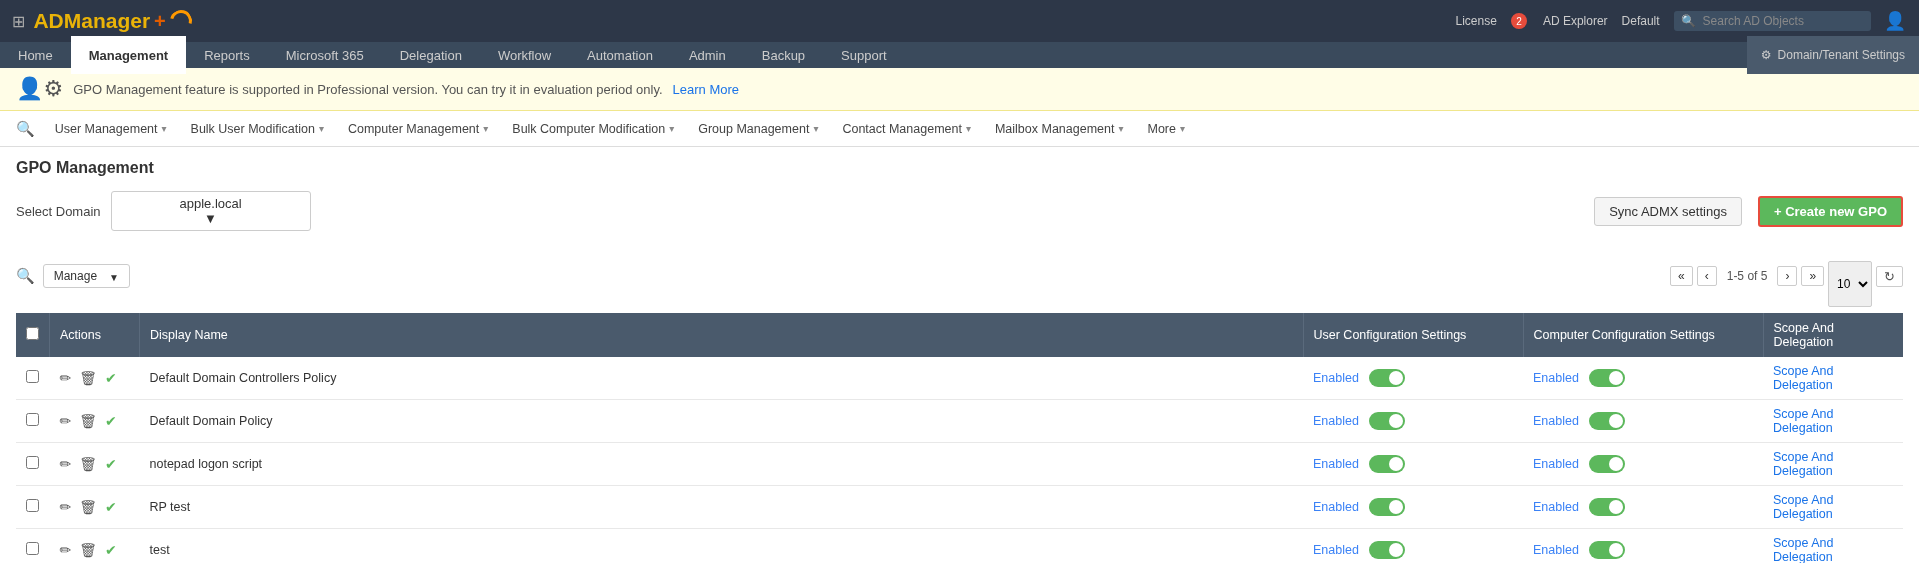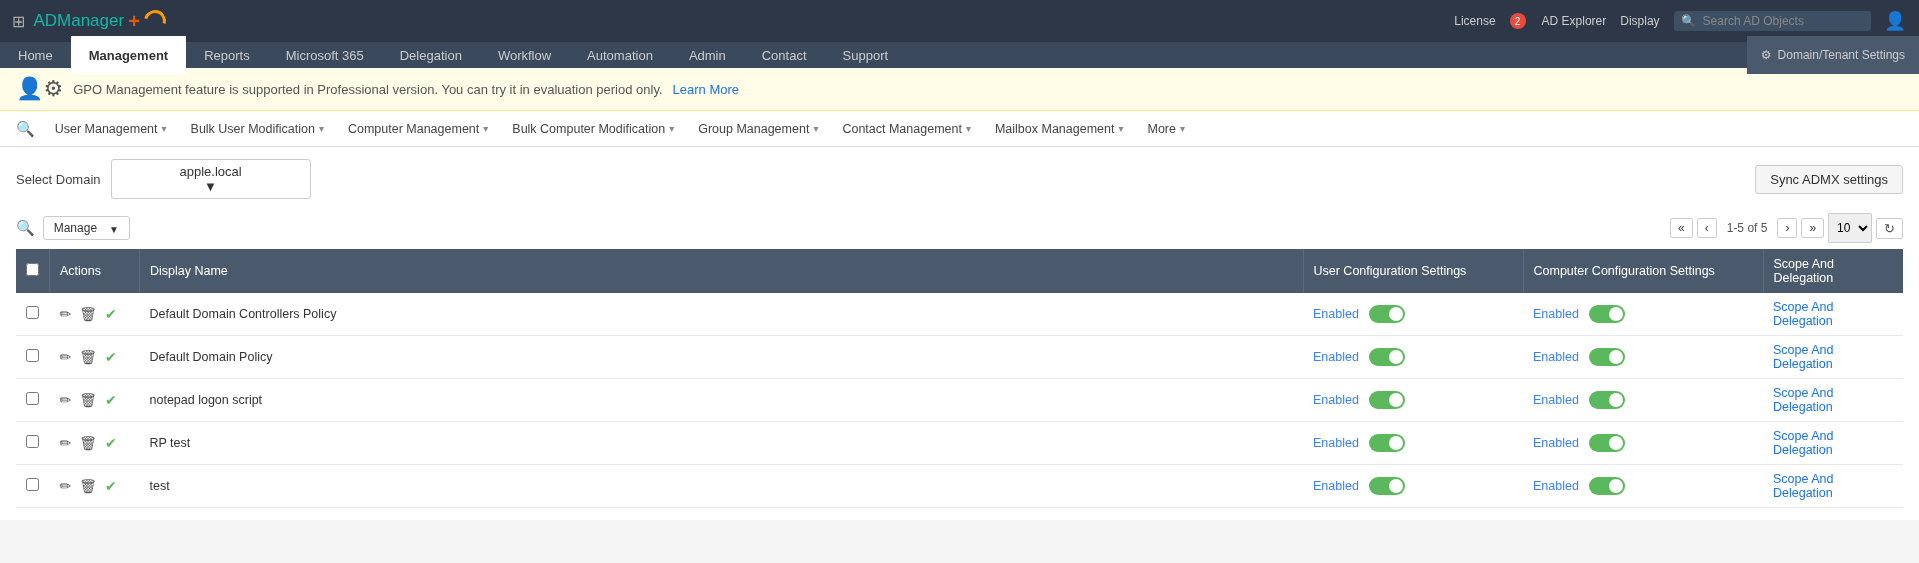--- a/index.html
+++ b/index.html
@@ -10,21 +10,21 @@
       background: #2d3748;
       display: flex;
       align-items: center;
       height: 42px;
       padding: 0 12px;
       justify-content: space-between;
     }
     .top-bar-left { display: flex; align-items: center; gap: 8px; }
     .grid-icon { color: #aaa; font-size: 16px; cursor: pointer; }
     .brand { display: flex; align-items: center; gap: 4px; }
-    .brand-text { color: #14b8a6; font-size: 17px; font-weight: normal; }
+    .brand-text { color: #eab308; font-size: 21px; font-weight: bold; }
     .brand-plus { color: #e05c00; font-size: 20px; font-weight: bold; }
     .brand-arc {
       width: 22px; height: 22px;
       border: 3px solid transparent;
       border-top-color: #f90;
       border-right-color: #f90;
       border-radius: 50%;
       display: inline-block;
       transform: rotate(-30deg);
     }
@@ -129,21 +129,21 @@
       border-radius: 3px; cursor: pointer; font-size: 12px; color: #333;
       display: flex; align-items: flex-end; gap: 12px;
     }
     .toolbar-right { display: flex; align-items: center; gap: 4px; font-size: 12px; color: #555; }
     .pager-btn {
       background: none; border: 1px solid #ccc; padding: 2px 7px;
       border-radius: 2px; cursor: pointer; font-size: 12px; color: #333;
     }
     .pager-info { padding: 0 6px; }
     .pager-select {
-      border: 1px solid #ccc; padding: 6px 4px; border-radius: 2px; font-size: 12px;
+      border: 1px solid #ccc; padding: 14px 4px; border-radius: 2px; font-size: 12px; margin-top: 16px;
     }
     .refresh-btn {
       background: none; border: 1px solid #ccc; padding: 2px 7px;
       border-radius: 2px; cursor: pointer; font-size: 13px; color: #555;
     }
 
     
     .gpo-table { width: 100%; border-collapse: collapse; font-size: 12.5px; }
     .gpo-table thead tr { background: #4a5a6c; color: #fff; }
     .gpo-table thead th {
@@ -196,40 +196,40 @@
       <span class="brand-plus">+</span>
       <span class="brand-arc"></span>
     </div>
   </div>
   <div class="top-bar-right">
     <span class="top-right-link">License</span>
     <span>
       <span class="notif-badge">2</span>
     </span>
     <span class="top-right-link">AD Explorer</span>
-    <span class="top-right-link">Display</span>
+    <span class="top-right-link">Default</span>
     <div class="search-box">
       <span style="color:#888;font-size:12px;">🔍</span>
       <input type="text" placeholder="Search AD Objects" style="">
     </div>
     <span class="user-icon">👤</span>
   </div>
 </div>
 
 <div class="nav-bar">
   <div style="display:flex;align-items:center;">
     <div class="nav-item">Home</div>
     <div class="nav-item active">Management</div>
     <div class="nav-item">Reports</div>
     <div class="nav-item">Microsoft 365</div>
     <div class="nav-item">Delegation</div>
     <div class="nav-item">Workflow</div>
     <div class="nav-item">Automation</div>
     <div class="nav-item">Admin</div>
-    <div class="nav-item">Contact</div>
+    <div class="nav-item">Backup</div>
     <div class="nav-item">Support</div>
   </div>
   <div class="nav-right">
     <button class="domain-settings-btn">
       <span>⚙</span>
       <span>Domain/Tenant Settings</span>
     </button>
   </div>
 </div>
 
@@ -269,31 +269,33 @@
     <span>Mailbox Management</span>
     <span class="sub-nav-arrow">▾</span>
   </div>
   <div class="sub-nav-item">
     <span>More</span>
     <span class="sub-nav-arrow">▾</span>
   </div>
 </div>
 
 <div class="page-content">
+  <div class="page-title">GPO Management</div>
 
   <div class="domain-row">
     <div class="domain-row-left">
       <span class="domain-label">Select Domain</span>
       <div class="domain-select">
         <span>apple.local</span>
         <span>▼</span>
       </div>
     </div>
     <div class="domain-row-right">
       <button class="sync-btn">Sync ADMX settings</button>
+      <button class="create-gpo-btn">+ Create new GPO</button>
     </div>
   </div>
 
   <div class="toolbar-row">
     <div class="toolbar-left">
       <span style="cursor:pointer;font-size:15px;color:#555;">🔍</span>
       <button class="manage-btn">
         <span>Manage</span>
         <span style="font-size:10px;">▼</span>
       </button>

